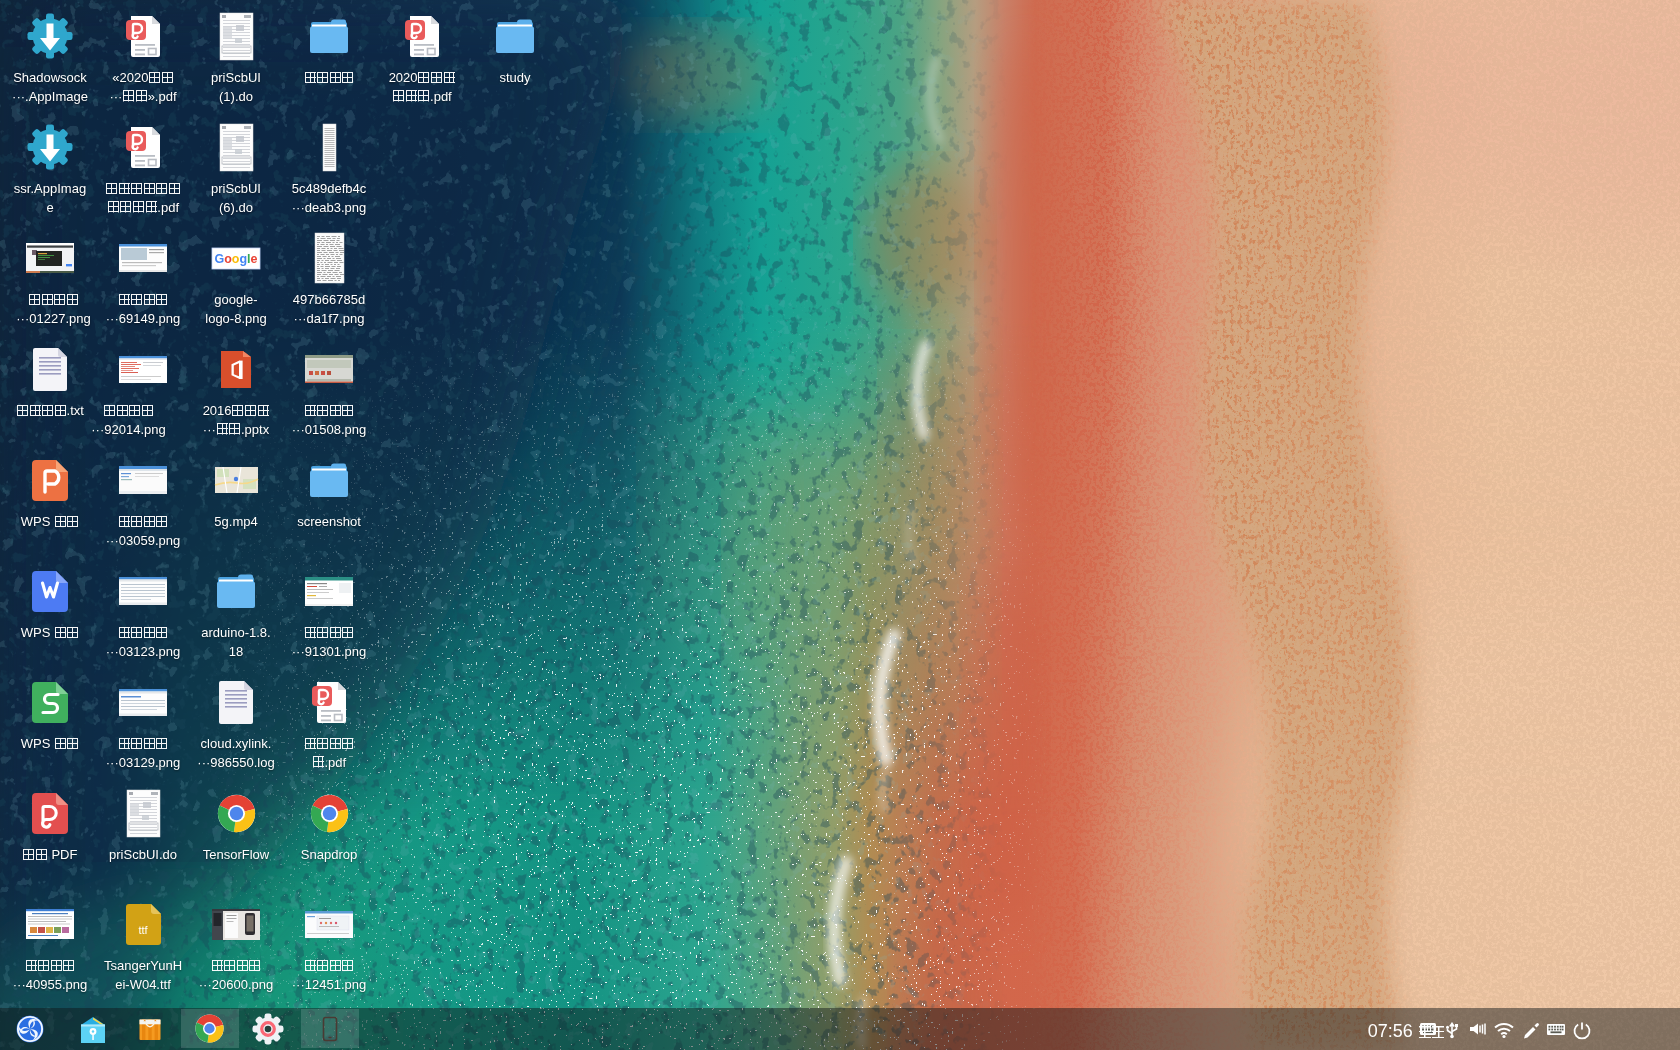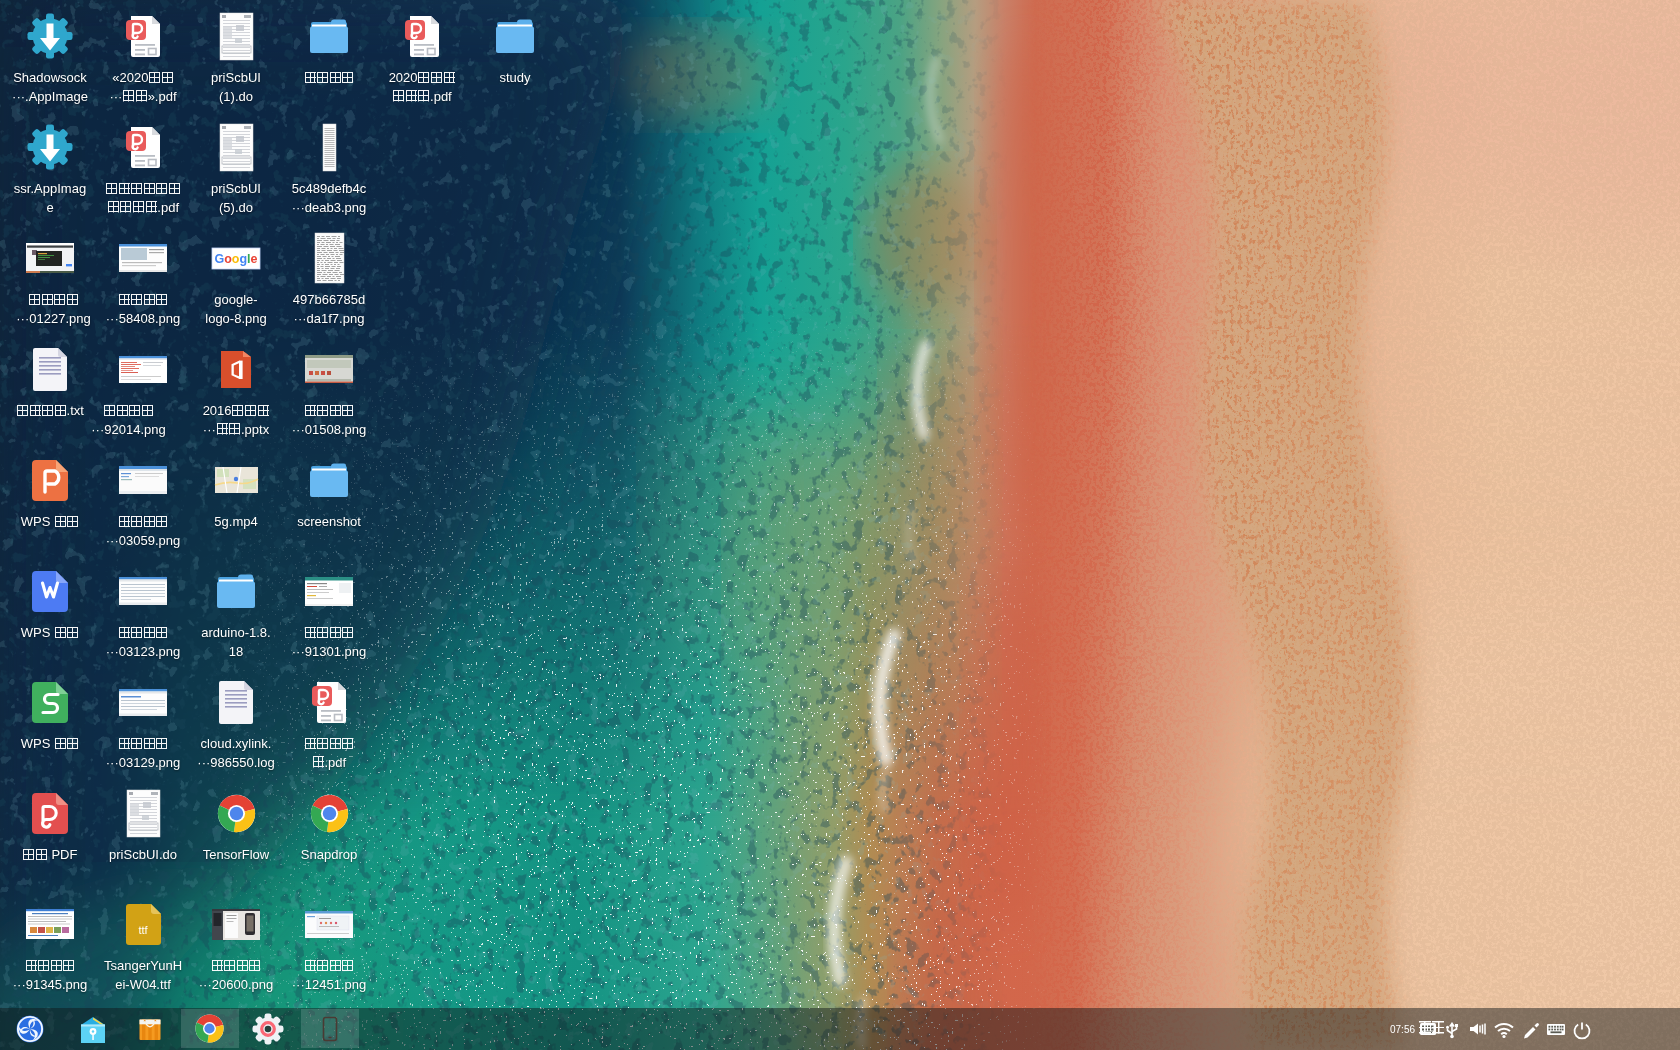--- a/index.html
+++ b/index.html
@@ -16,21 +16,21 @@
  linear-gradient(#fff,#fff) 0 0/1.2px 11.5px no-repeat,
  linear-gradient(#fff,#fff) 9.8px 0/1.2px 11.5px no-repeat;}
 .cjc {display:inline-block;width:12px;height:12.5px;margin:0 0.8px;vertical-align:-1px;
  background:
  linear-gradient(#fff,#fff) 0 0/12px 1.5px no-repeat,
  linear-gradient(#fff,#fff) 0 5.5px/12px 1.4px no-repeat,
  linear-gradient(#fff,#fff) 0 11px/12px 1.5px no-repeat,
  linear-gradient(#fff,#fff) 5.4px 0/1.5px 12.5px no-repeat;}
 #bar {position:absolute;left:0;top:1008px;width:1680px;height:42px;background:rgba(16,22,26,0.48)}
 .hl {position:absolute;top:1009px;height:39px;background:rgba(255,255,255,0.15)}
-#clock {position:absolute;right:22px;top:1021px;color:#fff;font-size:10px}
+#clock {position:absolute;right:22px;top:1021px;color:#fff;font-size:18px}
 </style></head><body>
 <div id="stage">
 <svg id="wp" width="1680" height="1050" viewBox="0 0 1680 1050" preserveAspectRatio="none">
 <defs>
 <linearGradient id="seaA" x1="0" y1="0" x2="1680" y2="0" gradientUnits="userSpaceOnUse">
           <stop offset="0.0000" stop-color="#0a2238"></stop>
           <stop offset="0.1786" stop-color="#0c2a48"></stop>
           <stop offset="0.2798" stop-color="#0d3252"></stop>
           <stop offset="0.3690" stop-color="#0e3c58"></stop>
           <stop offset="0.4167" stop-color="#0f7b80"></stop>
@@ -315,21 +315,21 @@
       <rect x="3" y="37" width="27" height="0.8" fill="#c8cbd1"></rect>
       <rect x="3" y="40" width="27" height="0.8" fill="#c8cbd1"></rect>
       <rect x="3" y="43" width="27" height="0.8" fill="#c8cbd1"></rect>
 <rect x="3" y="14" width="9" height="12" fill="#d3d6db" opacity="0.8"></rect>
 <rect x="16" y="12" width="8" height="6" fill="#c2c6cd" opacity="0.8"></rect>
 <rect x="15" y="25" width="7" height="5" fill="#c6cad1" opacity="0.8"></rect>
 <rect x="2" y="33" width="29" height="7" fill="none" stroke="#b4b8bf" stroke-width="0.8"></rect>
     </svg>
 <div class="lbl" style="left:189.5px;top:180px">
       <div class="ll">priScbUI</div>
-      <div class="ll">(5).do</div>
+      <div class="ll">(6).do</div>
     </div>
 <svg style="position:absolute;left:322.5px;top:123.5px;overflow:visible" width="13" height="47">
       <rect x="0" y="0" width="13" height="47" fill="#fbfbfb" stroke="#ddd" stroke-width="0.5"></rect>
       <rect x="1.5" y="4" width="10" height="0.8" fill="#aaa"></rect>
       <rect x="1.5" y="6" width="10" height="0.8" fill="#aaa"></rect>
       <rect x="1.5" y="8" width="10" height="0.8" fill="#aaa"></rect>
       <rect x="1.5" y="10" width="10" height="0.8" fill="#aaa"></rect>
       <rect x="1.5" y="12" width="10" height="0.8" fill="#aaa"></rect>
       <rect x="1.5" y="14" width="10" height="0.8" fill="#aaa"></rect>
       <rect x="1.5" y="16" width="10" height="0.8" fill="#aaa"></rect>
@@ -374,21 +374,21 @@
 <rect x="0" y="0" width="48" height="2.5" fill="#4a90d9"></rect>
 <rect x="2" y="4" width="26" height="12" fill="#b9cad6"></rect>
 <rect x="30" y="5" width="15" height="1.2" fill="#999"></rect>
       <rect x="30" y="8" width="15" height="1.2" fill="#aaa"></rect>
 <rect x="3" y="18" width="40" height="1.2" fill="#bbb"></rect>
       <rect x="3" y="21" width="34" height="1.2" fill="#ccc"></rect>
 <rect x="0" y="26" width="48" height="2" fill="#e8e8e8"></rect>
     </svg>
 <div class="lbl" style="left:96.5px;top:291px">
       <div class="ll"><span class="cj"></span><span class="cj"></span><span class="cj"></span><span class="cj"></span></div>
-      <div class="ll">···58408.png</div>
+      <div class="ll">···69149.png</div>
     </div>
 <svg style="position:absolute;left:212.0px;top:247.5px;overflow:visible" width="48" height="21">
       <rect x="0" y="0" width="48" height="21" fill="#fff" stroke="#c3d6f9" stroke-width="0.8"></rect>
 <text x="24" y="15" text-anchor="middle" font-family="Liberation Sans" font-size="12.5" font-weight="bold"><tspan fill="#4285f4">G</tspan><tspan fill="#ea4335">o</tspan><tspan fill="#fbbc05">o</tspan><tspan fill="#4285f4">g</tspan><tspan fill="#34a853">l</tspan><tspan fill="#ea4335">e</tspan></text>
     </svg>
 <div class="lbl" style="left:189.5px;top:291px">
       <div class="ll">google-</div>
       <div class="ll">logo-8.png</div>
     </div>
 <svg style="position:absolute;left:314.5px;top:233.0px;overflow:visible" width="29" height="50">
@@ -784,21 +784,21 @@
       <rect x="2" y="14.5" width="42" height="1" fill="#ccc"></rect>
 <rect x="4" y="18" width="7" height="6" fill="#d8883e"></rect>
       <rect x="12" y="18" width="7" height="6" fill="#c4524a"></rect>
 <rect x="20" y="18" width="7" height="6" fill="#e0b54a"></rect>
       <rect x="28" y="18" width="7" height="6" fill="#7a9e58"></rect>
 <rect x="36" y="18" width="7" height="6" fill="#b86a9e"></rect>
 <rect x="2" y="26" width="30" height="1" fill="#4a7fc0"></rect>
     </svg>
 <div class="lbl" style="left:3.5px;top:957px">
       <div class="ll"><span class="cj"></span><span class="cj"></span><span class="cj"></span><span class="cj"></span></div>
-      <div class="ll">···91345.png</div>
+      <div class="ll">···40955.png</div>
     </div>
 <svg style="position:absolute;left:124.5px;top:903.0px;overflow:visible" width="37" height="42">
       <path d="M1,4 a3,3 0 0 1 3,-3 h22 l10,10 v28 a3,3 0 0 1 -3,3 H4 a3,3 0 0 1 -3,-3 z" fill="#d2a215"></path>
 <path d="M26,1 l10,10 h-7 a3,3 0 0 1 -3,-3 z" fill="#e6c35a"></path>
 <text x="18" y="31" font-family="Liberation Sans" font-size="11" fill="#fff" text-anchor="middle">ttf</text>
     </svg>
 <div class="lbl" style="left:96.5px;top:957px">
       <div class="ll">TsangerYunH</div>
       <div class="ll">ei-W04.ttf</div>
     </div>

